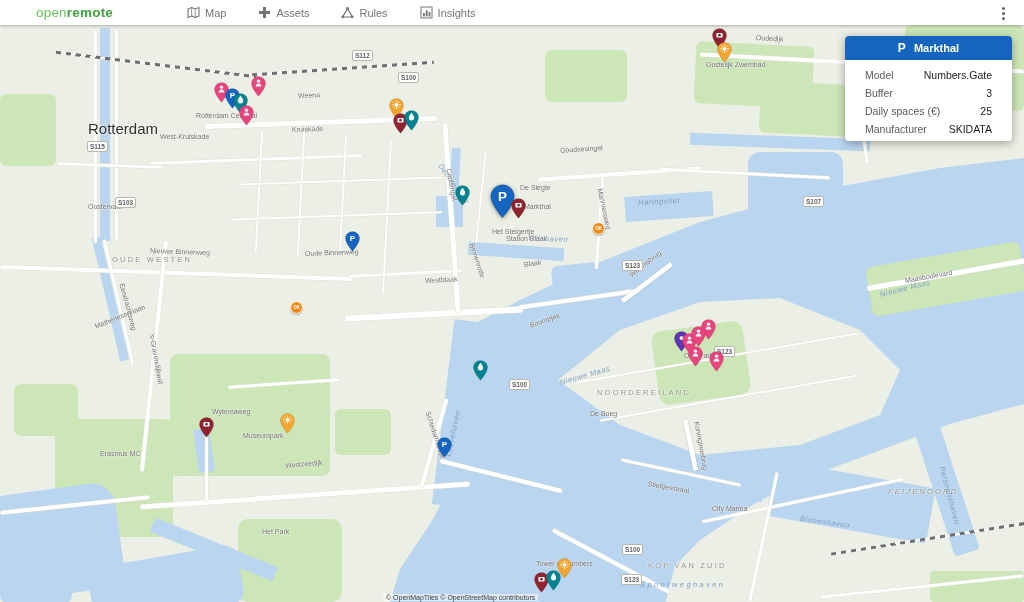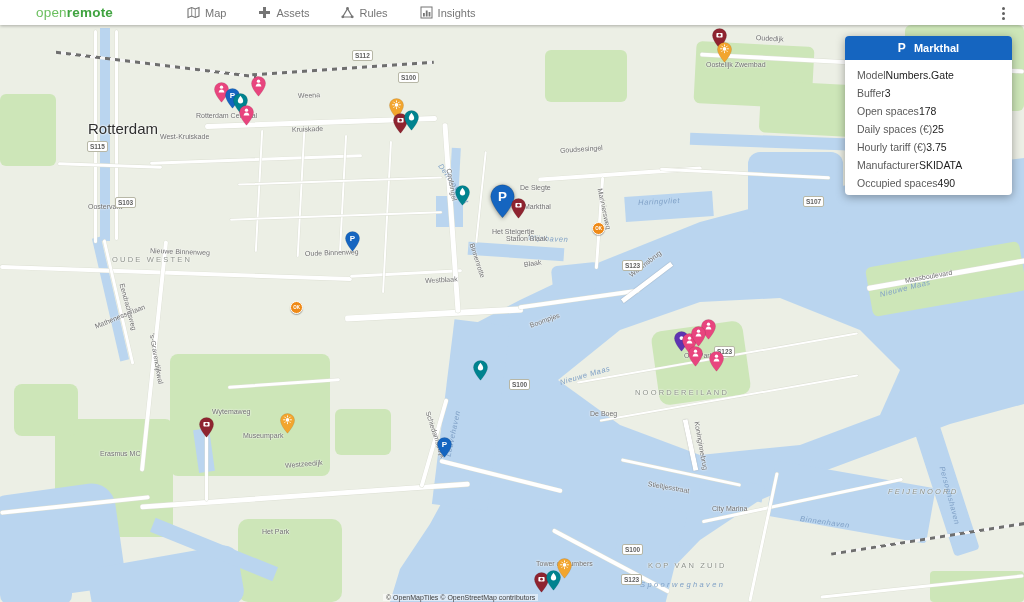--- a/index.html
+++ b/index.html
@@ -45,21 +45,21 @@
   .pin.selected svg{filter:drop-shadow(0 1px 2px rgba(0,0,0,.4));}
   .attribution{position:absolute;left:383px;bottom:1px;font-size:7px;color:#3d3d3d;
           background:rgba(255,255,255,.5);padding:0 3px;z-index:60;}
   
   #card{position:absolute;left:845px;top:36px;width:167px;background:#fff;border-radius:4px;
         box-shadow:0 2px 10px rgba(0,0,0,.35);z-index:100;overflow:hidden;}
   .card-header{height:24px;display:flex;align-items:center;justify-content:center;gap:8px;color:#fff;}
   .card-p{font-weight:bold;font-size:12px;}
   .card-title{font-weight:bold;font-size:11px;}
   .card-rows{padding:6px 0 3px;}
-  .crow{display:flex;justify-content:flex-start;align-items:center;height:18px;padding:0 12px;font-size:10.5px;}
+  .crow{display:flex;justify-content:space-between;align-items:center;height:18px;padding:0 20px;font-size:10.5px;}
   .crow .cl{color:#5a5a5a;}
   .crow .cv{color:#1c1c1c;}
   .card-footer{border-top:1px solid #ececec;height:25px;display:flex;align-items:center;justify-content:flex-end;
         padding:0 12px;font-size:10.5px;font-weight:bold;color:#30343a;cursor:pointer;}
 </style>
 </head>
 <body>
 
 <div id="appbar">
   <div class="logo"><span class="lg1">open</span><span class="lg2">remote</span></div>
@@ -186,21 +186,21 @@
     <div class="road" style="left: 545px; top: 534px; width: 132px; height: 4px; transform: rotate(28deg);"></div>
     <div class="road" style="left: 620px; top: 446px; width: 122px; height: 3px; transform: rotate(12deg);"></div>
     <div class="road" style="left: 0px; top: 478px; width: 150px; height: 4px; transform: rotate(-6deg);"></div>
     <div class="road" style="left: 820px; top: 560px; width: 204px; height: 3px; transform: rotate(-6deg);"></div>
     <div class="rail" style="left: 55px; top: 38px; width: 202px; height: 3px; transform: rotate(7deg);"></div>
     <div class="rail" style="left: 252px; top: 42px; width: 182px; height: 3px; transform: rotate(-4deg);"></div>
     <div class="rail" style="left: 830px; top: 512px; width: 200px; height: 3px; transform: rotate(-9deg);"></div>
     <div class="bridge" style="left: 616px; top: 255px; width: 62px; height: 5px; transform: rotate(-37deg);"></div>
     <div class="bridge" style="left: 688px; top: 394px; width: 5px; height: 52px; transform: rotate(-12deg);"></div>
     <div class="lbl district" style="left: 112px; top: 230px;">OUDE WESTEN</div>
-    <div class="lbl district" style="left: 597px; top: 363px; margin-left: 38px;">NOORDEREILAND</div>
+    <div class="lbl district" style="left: 597px; top: 363px;">NOORDEREILAND</div>
     <div class="lbl district" style="left: 888px; top: 462px; font-style: italic;">FEIJENOORD</div>
     <div class="lbl district" style="left: 648px; top: 536px;">KOP VAN ZUID</div>
     <div class="lbl waterlbl" style="left: 560px; top: 353px; transform: rotate(-16deg);">Nieuwe Maas</div>
     <div class="lbl waterlbl" style="left: 880px; top: 265px; transform: rotate(-14deg);">Nieuwe Maas</div>
     <div class="lbl waterlbl spaced" style="left: 640px; top: 507px; margin-top: 48px;">Spoorweghaven</div>
     <div class="lbl waterlbl" style="left: 800px; top: 489px; transform: rotate(8deg);">Binnenhaven</div>
     <div class="lbl waterlbl" style="left: 638px; top: 173px; transform: rotate(-3deg);">Haringvliet</div>
     <div class="lbl waterlbl" style="left: 448px; top: 427px; transform: rotate(-78deg);">Leuvehaven</div>
     <div class="lbl waterlbl" style="left: 942px; top: 437px; transform: rotate(75deg);">Persoonshaven</div>
     <div class="lbl waterlbl" style="left: 440px; top: 135px; transform: rotate(55deg);">Delftsevaart</div>
@@ -479,33 +479,21 @@
   <div class="card-rows">
       <div class="crow">
         <span class="cl">Model</span>
         <span class="cv">Numbers.Gate</span>
       </div>
       <div class="crow">
         <span class="cl">Buffer</span>
         <span class="cv">3</span>
       </div>
       <div class="crow">
-        <span class="cl">Open spaces</span>
-        <span class="cv">178</span>
-      </div>
-      <div class="crow">
         <span class="cl">Daily spaces (€)</span>
         <span class="cv">25</span>
-      </div>
-      <div class="crow">
-        <span class="cl">Hourly tariff (€)</span>
-        <span class="cv">3.75</span>
       </div>
       <div class="crow">
         <span class="cl">Manufacturer</span>
         <span class="cv">SKIDATA</span>
       </div>
-      <div class="crow">
-        <span class="cl">Occupied spaces</span>
-        <span class="cv">490</span>
-      </div>
     </div>
 </div>
 
 </body></html>

